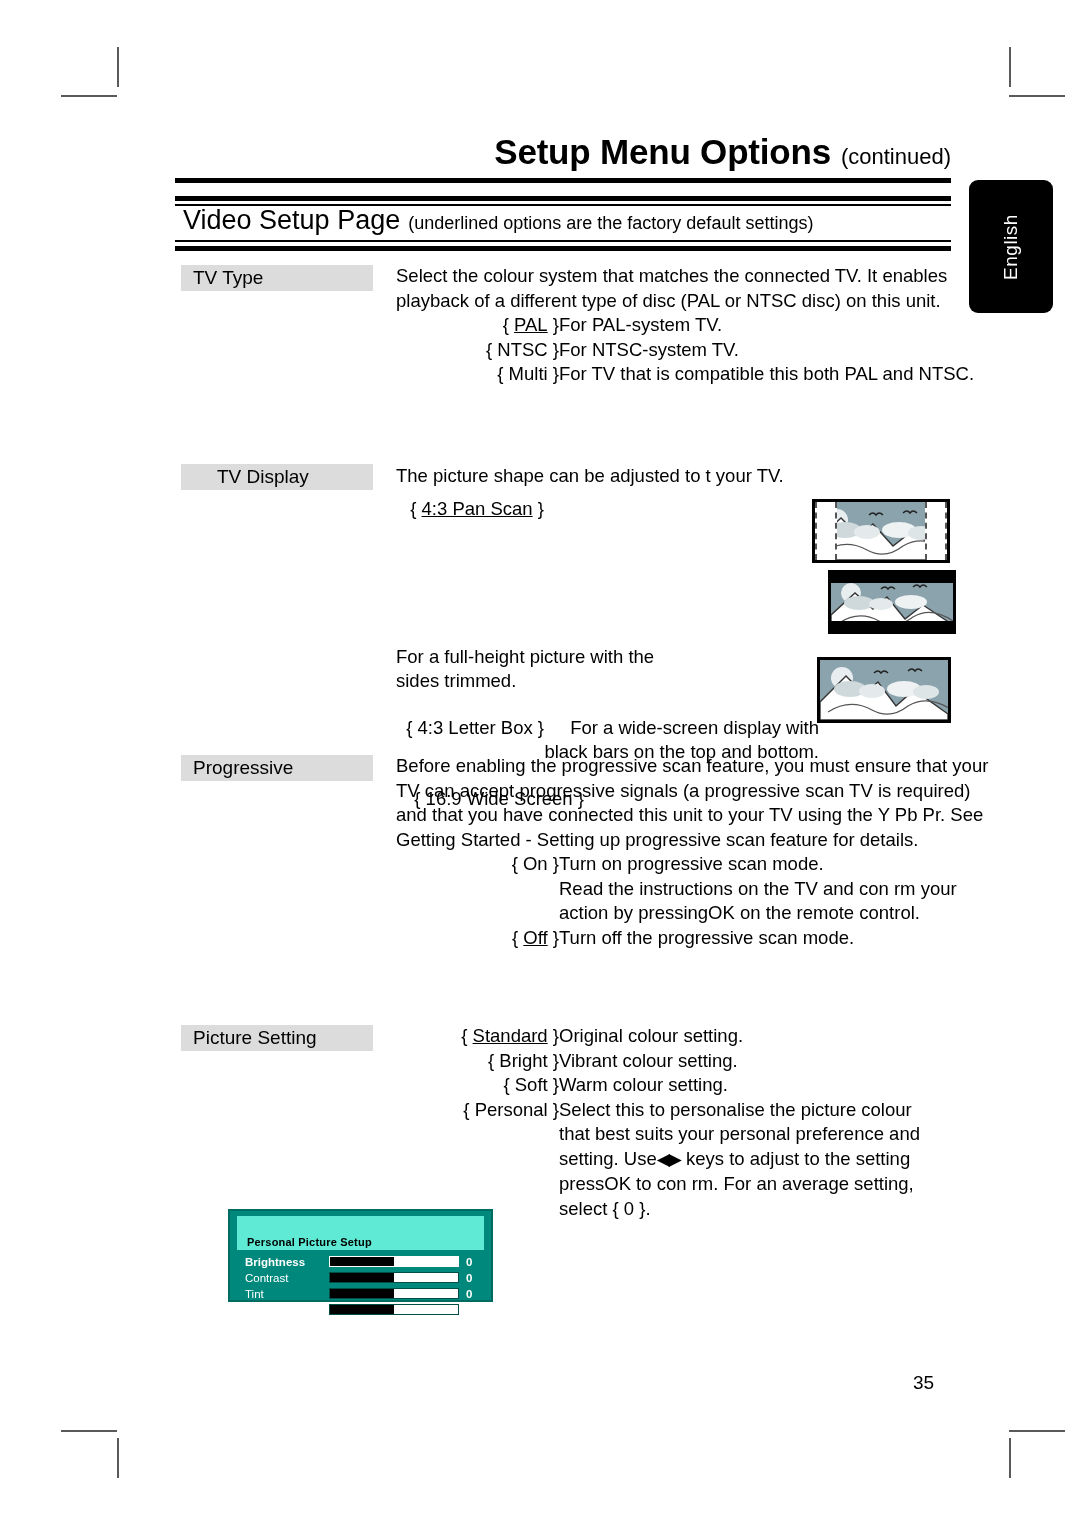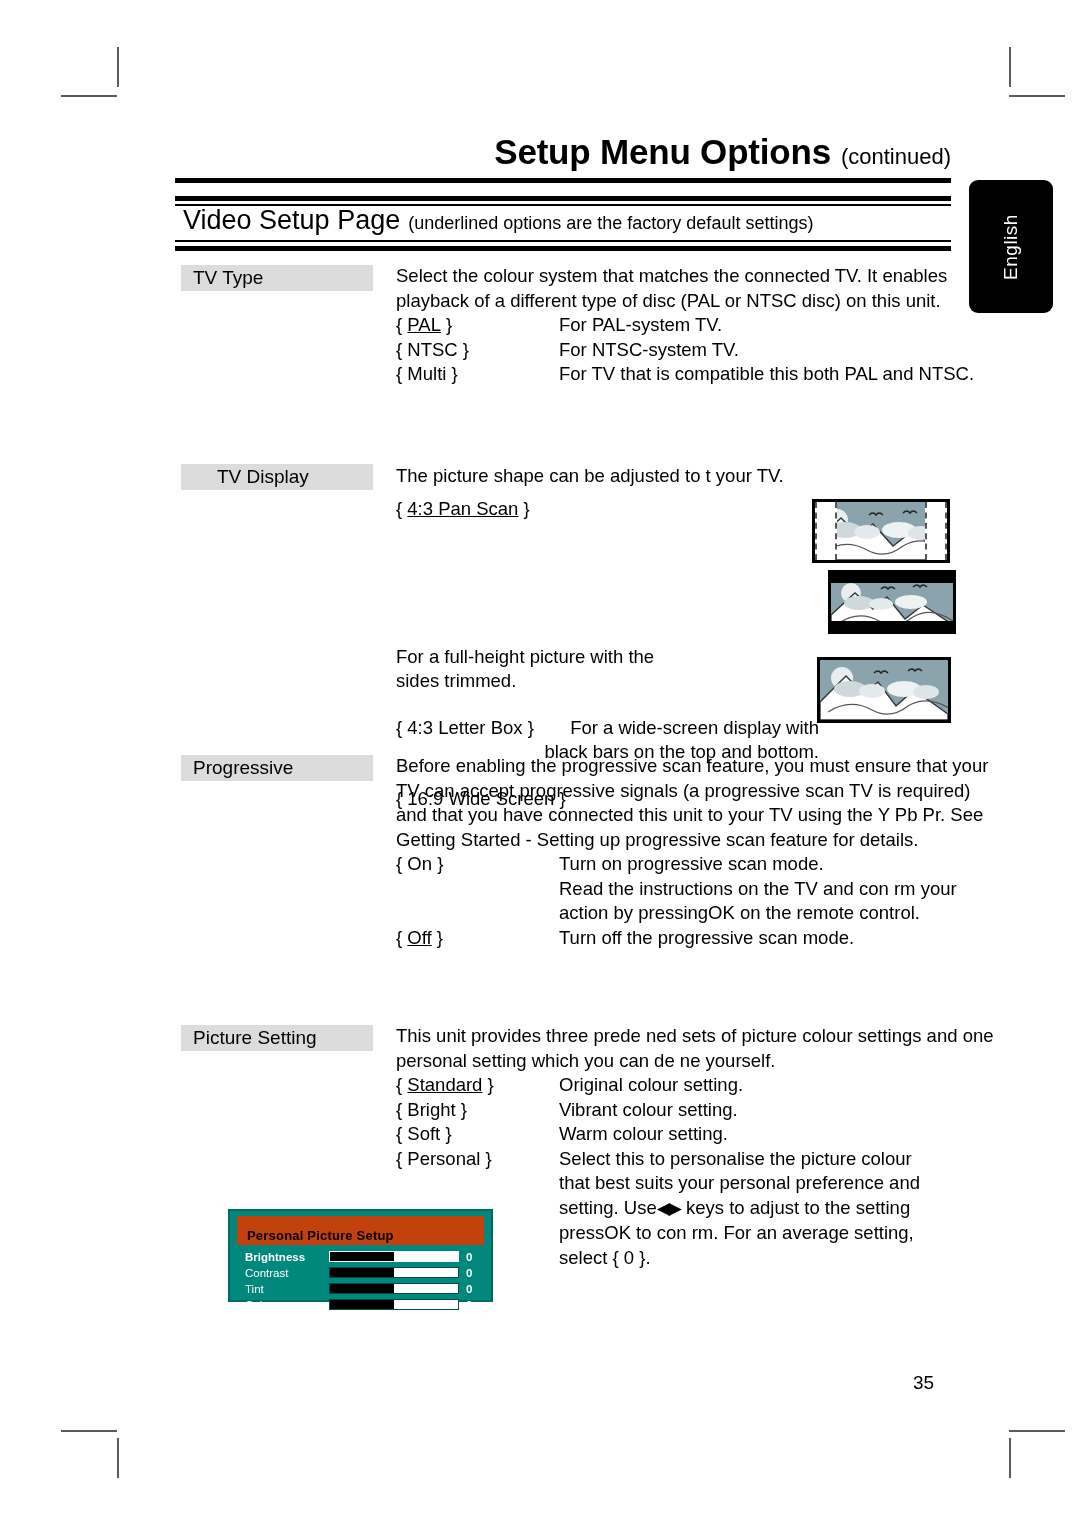--- a/index.html
+++ b/index.html
@@ -127,20 +127,21 @@
   
   .opt-row {
     display: flex;
     align-items: flex-start;
     line-height: 24.5px;
   }
   .opt-key {
     width: 163px;
     flex: 0 0 163px;
     white-space: nowrap;
+    text-align: right;
   }
   .opt-desc { flex: 1 1 auto; }
   .u { text-decoration: underline; }
   .indent { padding-left: 163px; }
 
   
   .tv-thumb {
     position: absolute;
     box-sizing: border-box;
   }
@@ -179,25 +180,25 @@
     top: 1209px;
     width: 265px;
     height: 93px;
     background: #00887c;
     border: 2px solid #006b61;
     box-sizing: border-box;
     padding: 5px 7px 6px 7px;
     font-size: 11px;
   }
   .osd-title {
-    background: #c2410c;
+    background: #5eead4;
     color: #000;
     font-weight: bold;
-    font-size: 13px;
-    padding: 12px 0 2px 10px;
+    font-size: 11px;
+    padding: 20px 0 2px 10px;
     margin-bottom: 4px;
     letter-spacing: 0.2px;
   }
   .osd-row {
     display: flex;
     align-items: center;
     height: 15px;
     margin-bottom: 1px;
   }
   .osd-name {
@@ -376,21 +377,20 @@
     </div>
     <div class="indent" style="max-width:560px;">Read the instructions on the TV and con rm your action by pressingOK  on the remote control.</div>
     <div class="opt-row">
       <span class="opt-key">{&nbsp;<span class="u">Off</span>&nbsp;}</span>
       <span class="opt-desc">Turn off the progressive scan mode.</span>
     </div>
   </div>
 
   <div class="sec-label" style="top:1025px;">Picture Setting</div>
   <div class="body-col" style="top:1024px; width:600px;">
-    <p>This unit provides three prede ned sets of picture colour settings and one personal setting which you can de ne yourself.</p>
     <div class="opt-row">
       <span class="opt-key">{&nbsp;<span class="u">Standard</span>&nbsp;}</span>
       <span class="opt-desc">Original colour setting.</span>
     </div>
     <div class="opt-row">
       <span class="opt-key">{&nbsp;<span>Bright</span>&nbsp;}</span>
       <span class="opt-desc">Vibrant colour setting.</span>
     </div>
     <div class="opt-row">
       <span class="opt-key">{&nbsp;<span>Soft</span>&nbsp;}</span>

